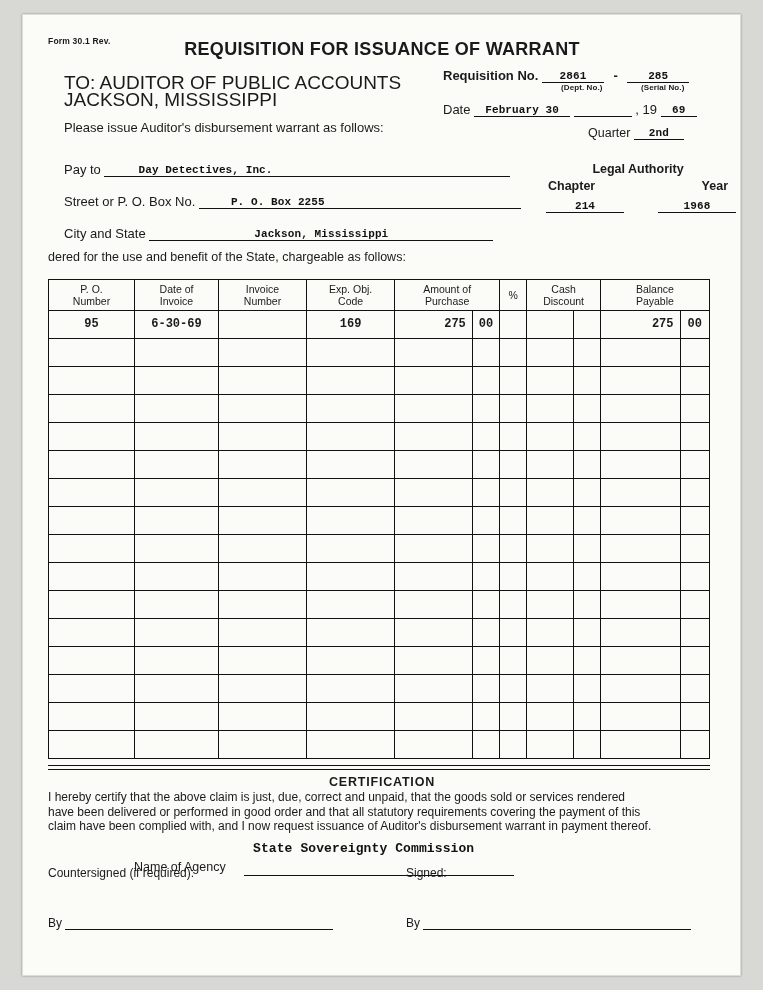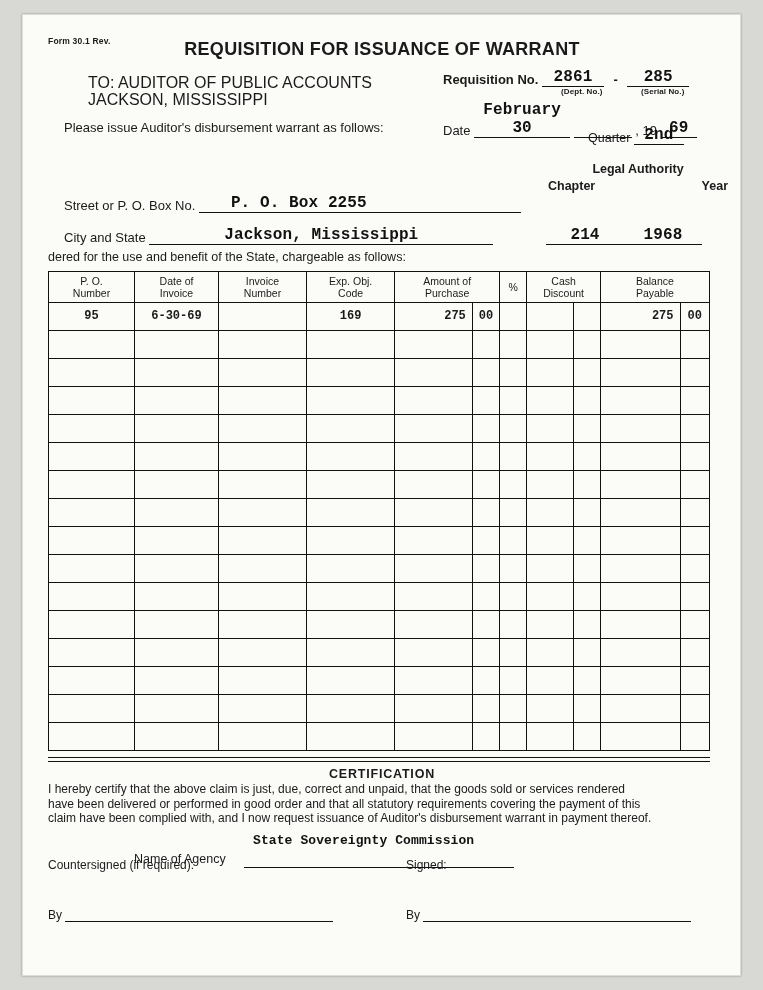--- a/index.html
+++ b/index.html
@@ -59,39 +59,38 @@
   .t2{
     font-size: 18px;
     font-weight: bold;
     letter-spacing: .3px;
     margin-top: 3px;
   }
   
   .hand{
     font-family: "Liberation Mono", monospace;
     font-weight: bold;
-    font-size: 16px;
+    font-size: 11px;
     letter-spacing: .1px;
     color: #111;
   }
   .lbl { font-size: 12.5px; }
 
   
   .hdr{
     position:relative;
     height: 92px;
     margin-top: 8px;
   }
   .to-block{
     position:absolute;
     left: 16px;
     top: 6px;
-    font-size: 16px;
+    font-size: 19px;
     line-height: 17px;
-    margin-left: 24px;
   }
   .please{
     position:absolute;
     left: 16px;
     top: 52px;
     font-size: 13px;
   }
   .req-line{
     position:absolute;
     left: 395px;
@@ -151,38 +150,38 @@
   .legal .ch{
     display:flex;
     justify-content:space-between;
     margin-top: 3px;
     font-weight: bold;
     font-size: 12.5px;
   }
   .legal-vals{
     position:absolute;
     left: 498px;
-    top: 64px;
+    top: 38px;
     width: 190px;
     display:flex;
-    justify-content:flex-start;
+    justify-content:space-between;
   }
   .legal-vals .ul{ width: 78px; }
 
   .settle{
     font-size: 12.5px;
     line-height: 15px;
     margin-top: 2px;
   }
 
   
   table.grid{
     border-collapse: collapse;
     width: 662px;
-    margin-top: 6px;
+    margin-top: 14px;
     table-layout: fixed;
   }
   table.grid th, table.grid td{
     border: 1px solid #111;
     padding: 0;
   }
   table.grid th{
     font-size: 10.5px;
     font-weight: normal;
     line-height: 12px;
@@ -318,20 +317,24 @@
           <span class="ul hand" style="width:36px;">69</span>
         </div>
 
         <div class="quarter">
           <span>Quarter</span>
           <span class="ul hand" style="width:50px;">2nd</span>
         </div>
       </div>
 
       <div class="fields">
+        <div class="fld" style="top:0px;">
+          <span>Pay to</span>
+          <span class="ul hand" style="width:372px;text-align:left;padding-left:34px;">Day Detectives, Inc.</span>
+        </div>
         <div class="fld" style="top:32px;">
           <span>Street or P. O. Box No.</span>
           <span class="ul hand" style="width:290px;text-align:left;padding-left:32px;">P. O. Box 2255</span>
         </div>
         <div class="fld" style="top:64px;">
           <span>City and State</span>
           <span class="ul hand" style="width:344px;text-align:center;">Jackson, Mississippi</span>
         </div>
 
         <div class="legal">

